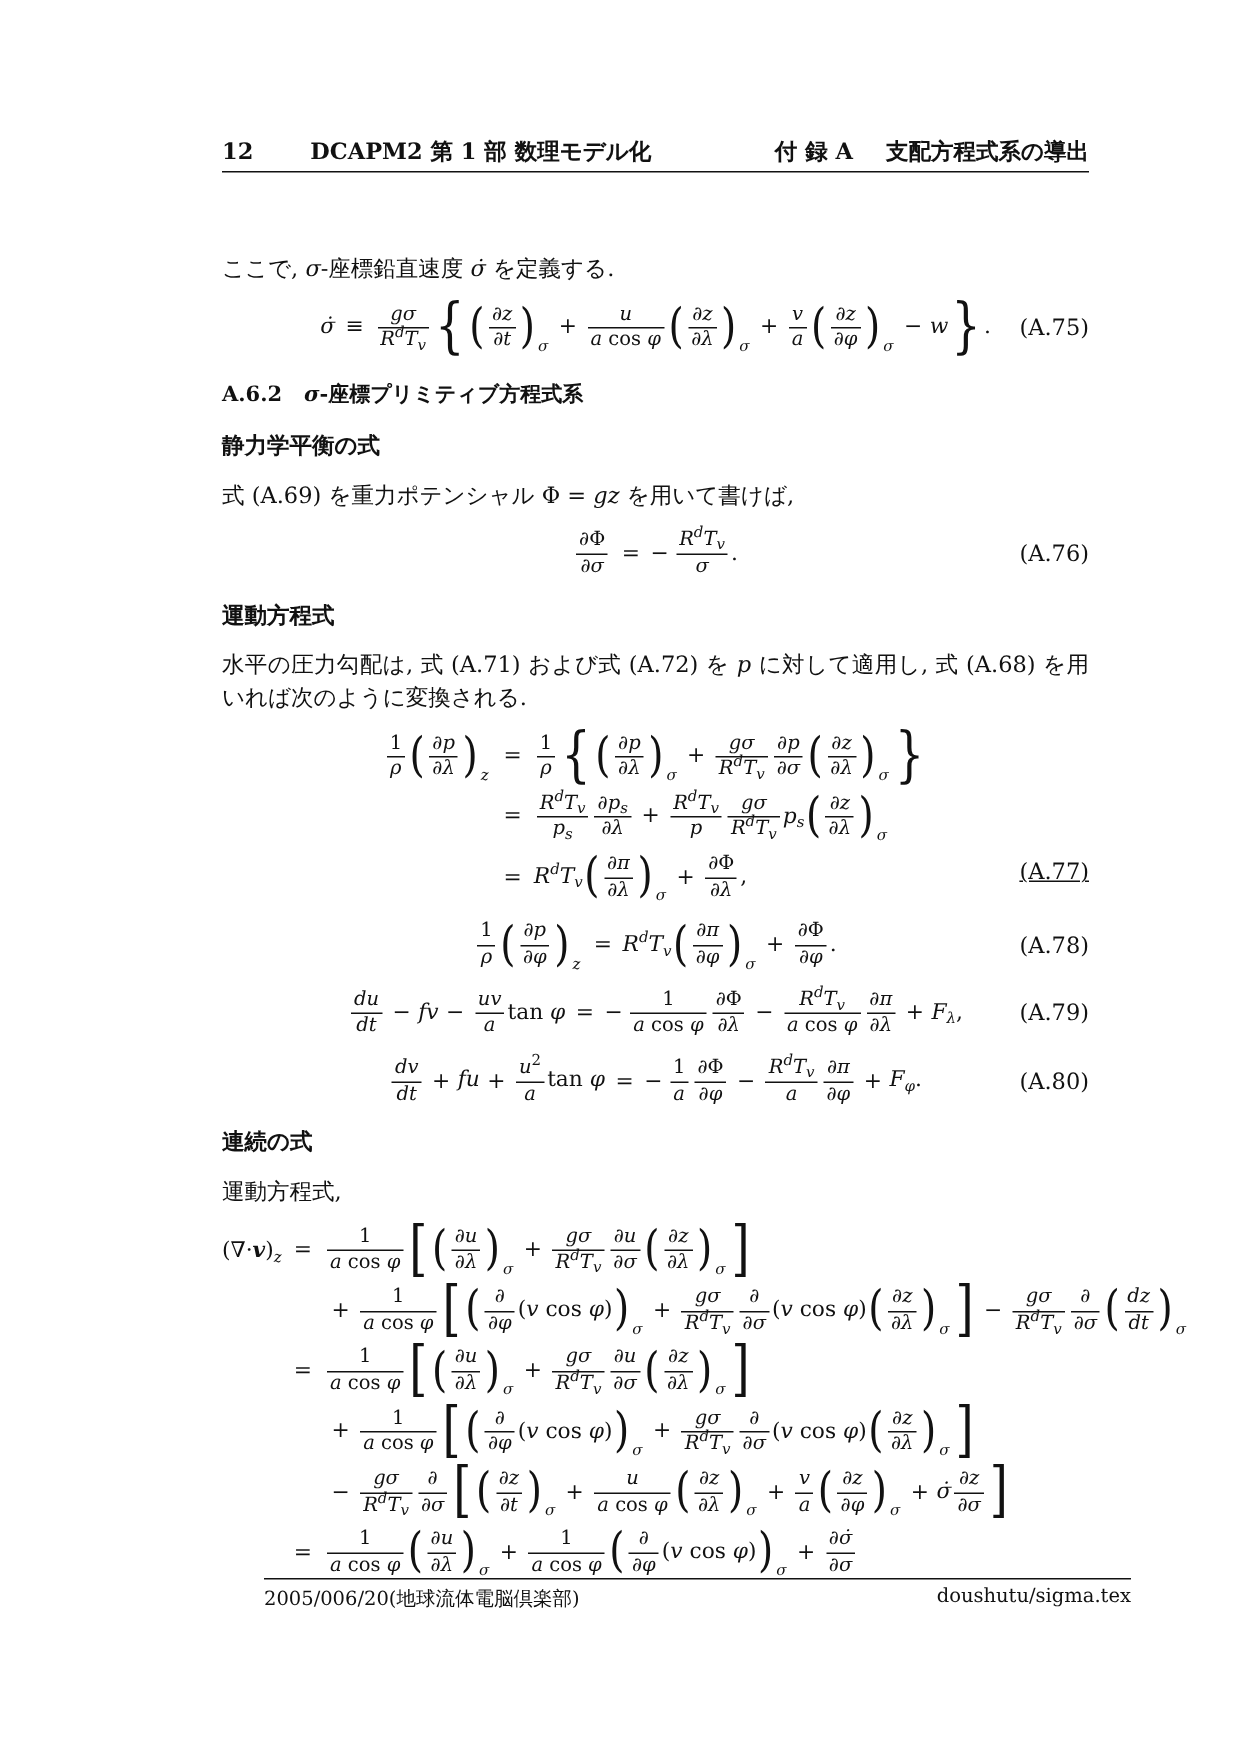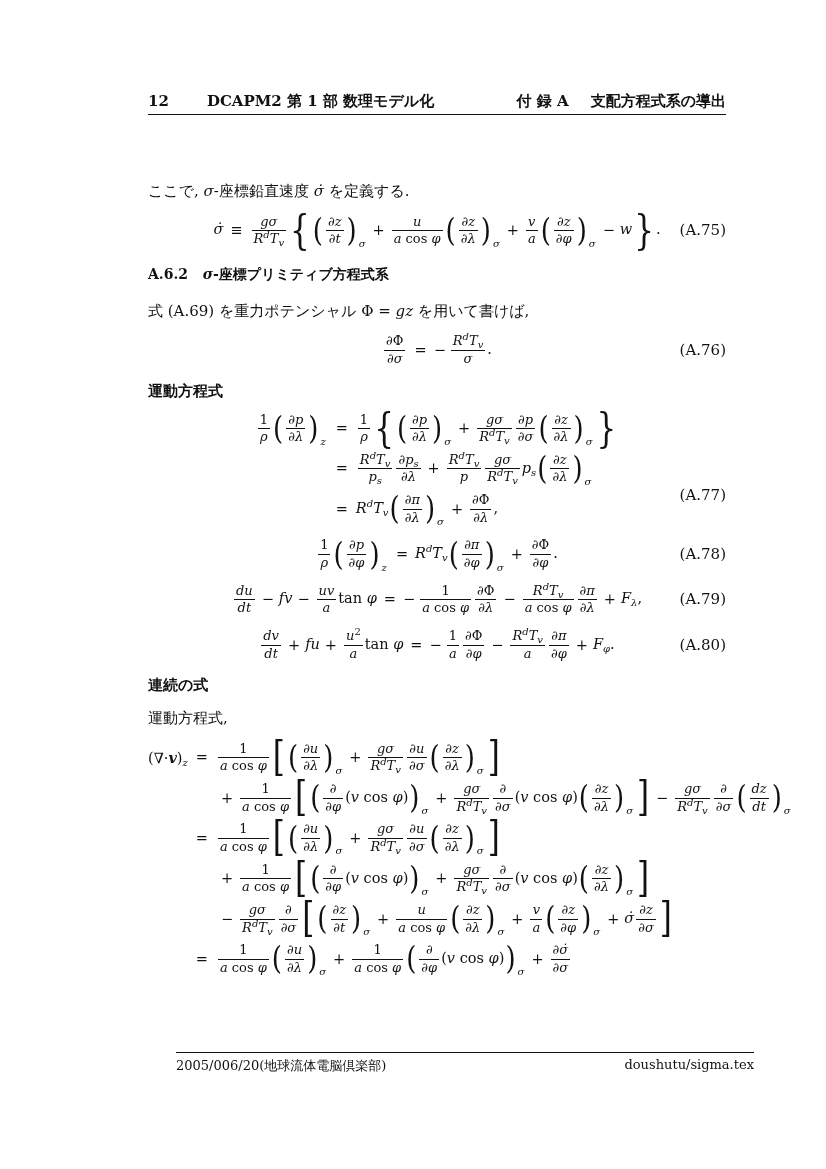--- a/index.html
+++ b/index.html
@@ -21,21 +21,21 @@
   h3.sub{font-size:15px;font-weight:bold;margin:16px 0 12px 0;
          font-family:"DejaVu Sans","Liberation Sans",sans-serif;}
   
   .eq{position:relative;text-align:center;white-space:nowrap;font-size:14.5px;margin:12px 0 14px 0;}
   .eqno{position:absolute;right:0;top:50%;transform:translateY(-50%);font-size:15px;white-space:nowrap;}
   .aeq{position:relative;text-align:center;font-size:14.5px;margin:12px 0 14px 0;}
   .agrid{display:inline-grid;grid-template-columns:auto auto auto;align-items:center;row-gap:9px;}
   .agrid .c1{justify-self:end;white-space:nowrap;}
   .agrid .c2{padding:0 8px;white-space:nowrap;}
   .agrid .c3{justify-self:start;text-align:left;white-space:nowrap;}
-  .eqno-b{top:auto;transform:none;bottom:20px;}
+  .eqno-b{top:auto;transform:none;bottom:10px;text-decoration:underline;}
   
   .f{display:inline-block;vertical-align:middle;text-align:center;line-height:1.05;padding:0 2px;}
   .f .n,.f .d{display:block;font-size:13px;padding:0 2px;}
   .f .d{border-top:1px solid #111;margin-top:2px;padding-top:1px;}
   .p{display:inline-block;vertical-align:middle;font-size:26px;line-height:0.8;
      transform:scaleY(1.22);margin:0 1px;font-weight:400;}
   .q{display:inline-block;vertical-align:middle;font-size:31px;line-height:0.75;
      transform:scaleY(1.3);margin:0 2px;font-weight:400;}
   .lo{display:inline-block;vertical-align:middle;font-size:10px;transform:translateY(13px);
       margin:0 2px 0 1px;}
@@ -62,37 +62,39 @@
       </div>
       <div class="hdr-right">
         <span>付 録 A</span><span class="gap"></span><span>支配方程式系の導出</span>
       </div>
     </div>
     <div class="hdr-rule"></div>
   </div>
 
   <div class="main">
 
-    <p class="para" style="margin-top:44px">ここで, <i>σ</i>-座標鉛直速度 <i>σ̇</i> を定義する.</p>
+    <p class="para" style="margin-top:32px">ここで, <i>σ</i>-座標鉛直速度 <i>σ̇</i> を定義する.</p>
 
     <div class="eq">
       <span><i>σ̇</i><span class="r">≡</span><span class="f"><span class="n"><i>gσ</i></span><span class="d"><i>R</i><sup><i>d</i></sup><i>T</i><sub><i>v</i></sub></span></span><span class="q">{</span><span class="p">(</span><span class="f"><span class="n">∂<i>z</i></span><span class="d">∂<i>t</i></span></span><span class="p">)</span><span class="lo"><i>σ</i></span><span class="o">+</span><span class="f"><span class="n"><i>u</i></span><span class="d"><i>a</i> cos <i>φ</i></span></span><span class="p">(</span><span class="f"><span class="n">∂<i>z</i></span><span class="d">∂<i>λ</i></span></span><span class="p">)</span><span class="lo"><i>σ</i></span><span class="o">+</span><span class="f"><span class="n"><i>v</i></span><span class="d"><i>a</i></span></span><span class="p">(</span><span class="f"><span class="n">∂<i>z</i></span><span class="d">∂<i>φ</i></span></span><span class="p">)</span><span class="lo"><i>σ</i></span><span class="o">−</span><i>w</i><span class="q">}</span>.</span>
       <span class="eqno">(A.75)</span>
     </div>
 
     <h2 class="sec">A.6.2&nbsp;&nbsp;&nbsp;<i>σ</i>-座標プリミティブ方程式系</h2>
 
+    <h3 class="sub">静力学平衡の式</h3>
     <p class="para">式 (A.69) を重力ポテンシャル Φ = <i>gz</i> を用いて書けば,</p>
 
     <div class="eq">
       <span><span class="f"><span class="n">∂Φ</span><span class="d">∂<i>σ</i></span></span><span class="r">=</span><span class="neg">−</span><span class="f"><span class="n"><i>R</i><sup><i>d</i></sup><i>T</i><sub><i>v</i></sub></span><span class="d"><i>σ</i></span></span>.</span>
       <span class="eqno">(A.76)</span>
     </div>
 
     <h3 class="sub">運動方程式</h3>
+    <p class="para">水平の圧力勾配は, 式 (A.71) および式 (A.72) を <i>p</i> に対して適用し, 式 (A.68) を用いれば次のように変換される.</p>
 
     <div class="aeq">
       <span class="agrid">
         <span class="c1"><span class="f"><span class="n">1</span><span class="d"><i>ρ</i></span></span><span class="p">(</span><span class="f"><span class="n">∂<i>p</i></span><span class="d">∂<i>λ</i></span></span><span class="p">)</span><span class="lo"><i>z</i></span></span>
           <span class="c2">=</span>
           <span class="c3"><span class="f"><span class="n">1</span><span class="d"><i>ρ</i></span></span><span class="q">{</span><span class="p">(</span><span class="f"><span class="n">∂<i>p</i></span><span class="d">∂<i>λ</i></span></span><span class="p">)</span><span class="lo"><i>σ</i></span><span class="o">+</span><span class="f"><span class="n"><i>gσ</i></span><span class="d"><i>R</i><sup><i>d</i></sup><i>T</i><sub><i>v</i></sub></span></span><span class="f"><span class="n">∂<i>p</i></span><span class="d">∂<i>σ</i></span></span><span class="p">(</span><span class="f"><span class="n">∂<i>z</i></span><span class="d">∂<i>λ</i></span></span><span class="p">)</span><span class="lo"><i>σ</i></span><span class="q">}</span></span>
         <span class="c1"></span>
           <span class="c2">=</span>
           <span class="c3"><span class="f"><span class="n"><i>R</i><sup><i>d</i></sup><i>T</i><sub><i>v</i></sub></span><span class="d"><i>p</i><sub><i>s</i></sub></span></span><span class="f"><span class="n">∂<i>p</i><sub><i>s</i></sub></span><span class="d">∂<i>λ</i></span></span><span class="o">+</span><span class="f"><span class="n"><i>R</i><sup><i>d</i></sup><i>T</i><sub><i>v</i></sub></span><span class="d"><i>p</i></span></span><span class="f"><span class="n"><i>gσ</i></span><span class="d"><i>R</i><sup><i>d</i></sup><i>T</i><sub><i>v</i></sub></span></span><i>p</i><sub><i>s</i></sub><span class="p">(</span><span class="f"><span class="n">∂<i>z</i></span><span class="d">∂<i>λ</i></span></span><span class="p">)</span><span class="lo"><i>σ</i></span></span>
         <span class="c1"></span>

